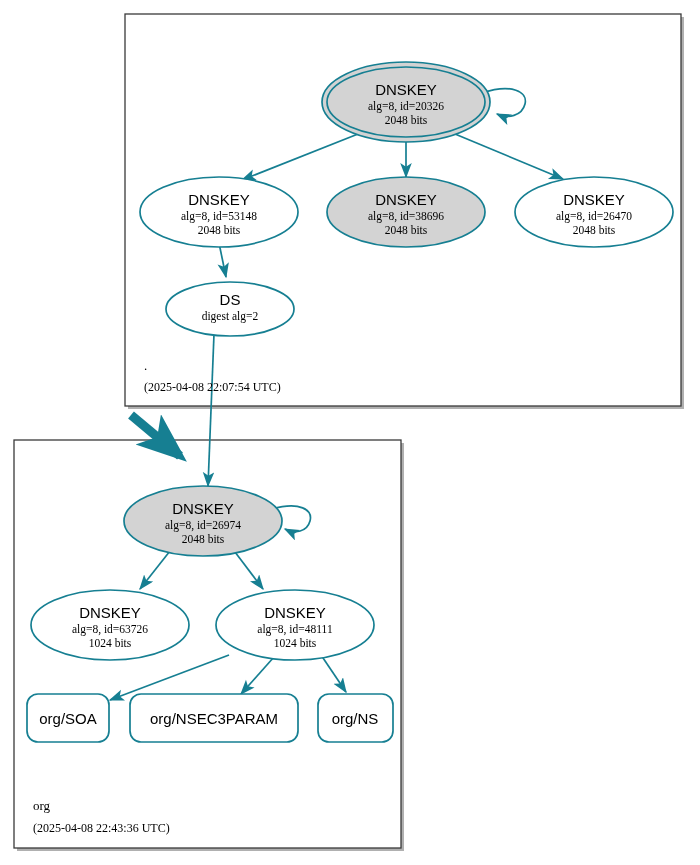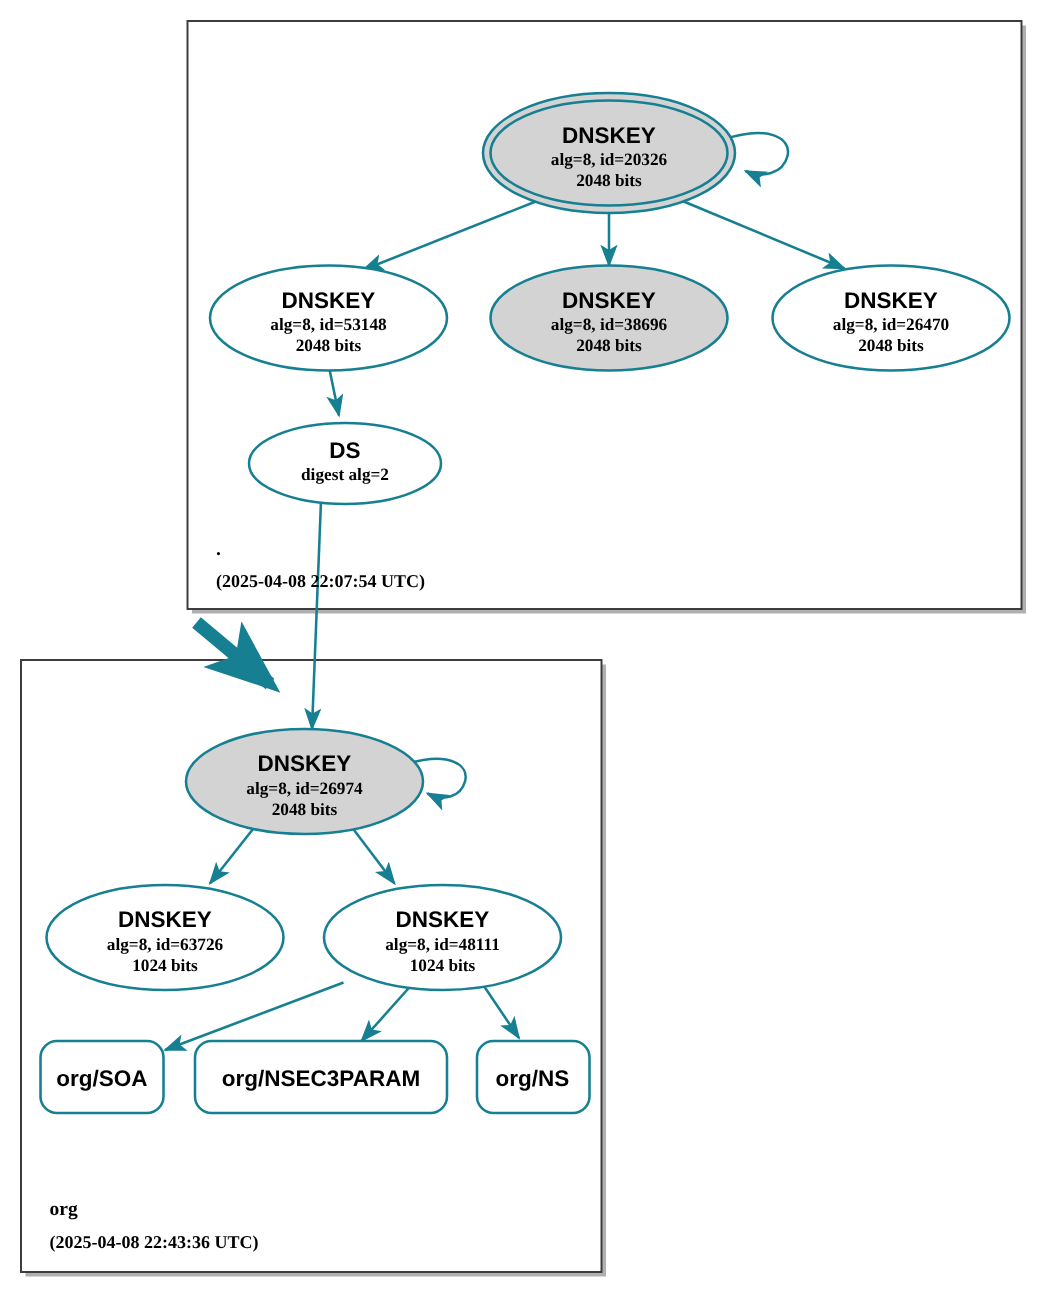--- a/index.html
+++ b/index.html
@@ -13,21 +13,20 @@
     position: relative;
     overflow: hidden;
     font-family: "Liberation Sans", sans-serif;
   }
   #graph-root {
     position: absolute;
     left: 0;
     top: 0;
     width: 700px;
     height: 865px;
-    font-weight: bold;
   }
   svg {
     display: block;
   }
   .node-label-main {
     font-family: "Liberation Sans", sans-serif;
     font-size: 15px;
     fill: #000000;
   }
   .node-label-sub {

